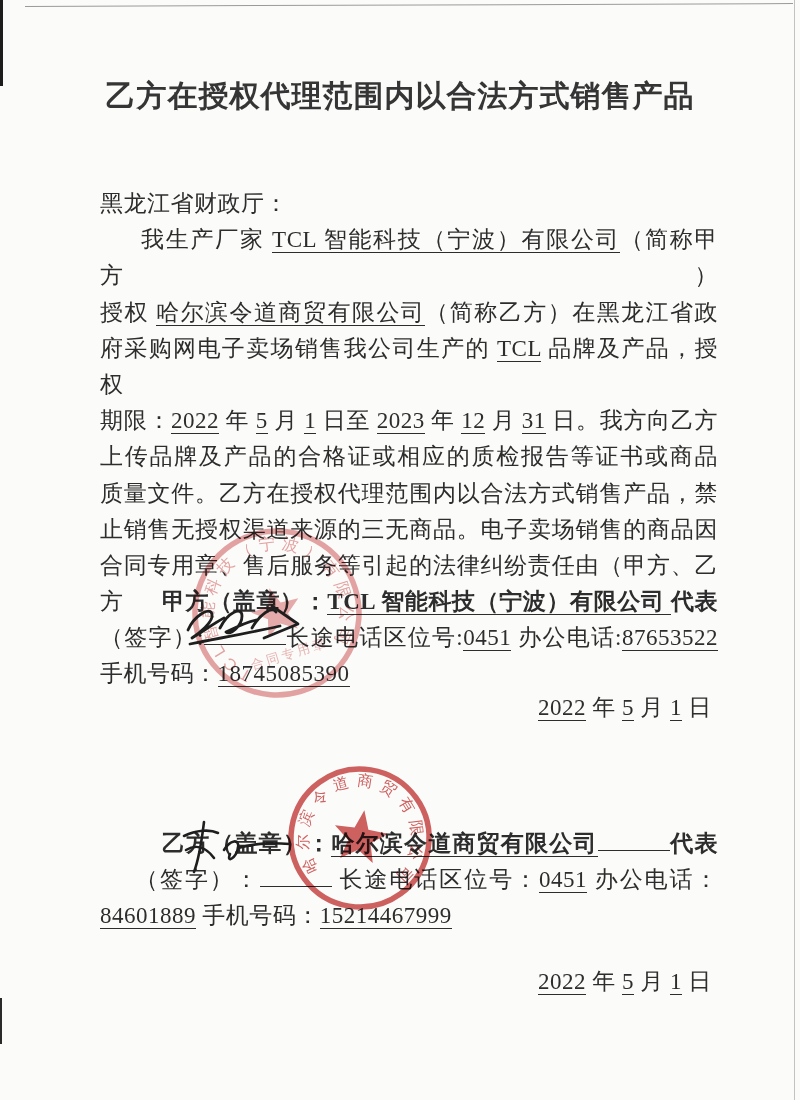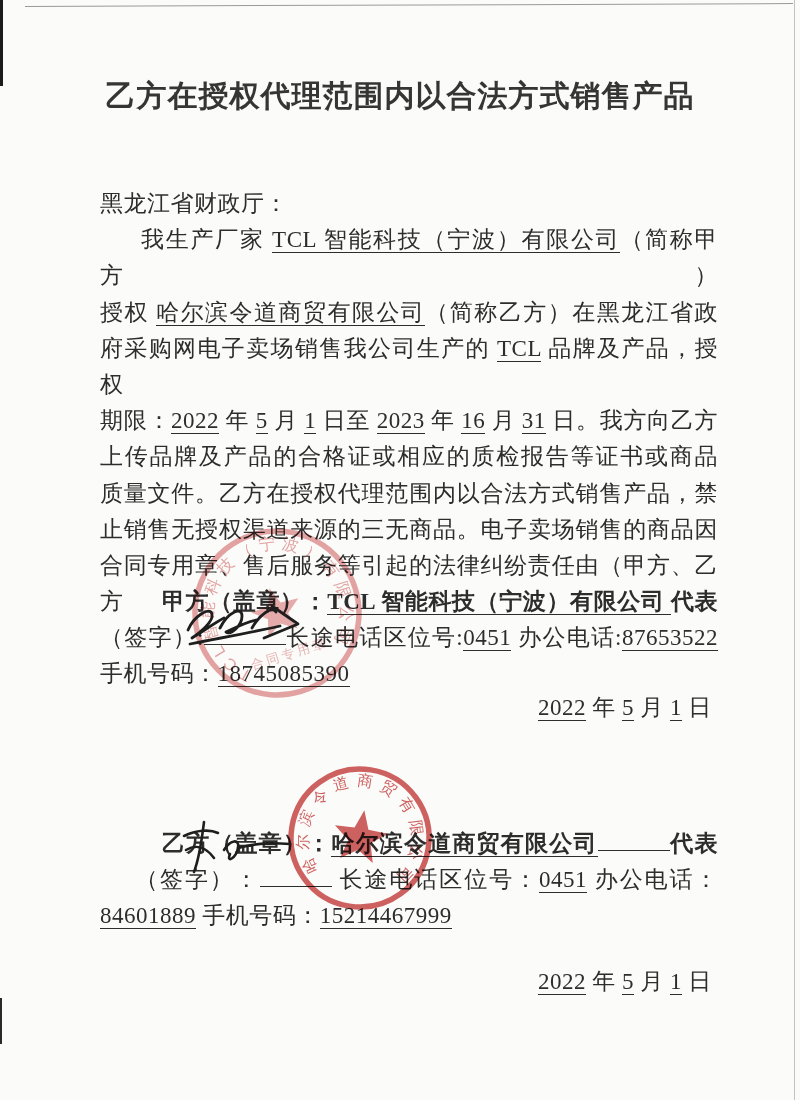--- a/index.html
+++ b/index.html
@@ -85,21 +85,21 @@
   <div class="edge-left-top"></div>
   <div class="edge-left-bottom"></div>
 
   <div class="title">乙方在授权代理范围内以合法方式销售产品</div>
 
   <div class="body-block">
     <p class="line">黑龙江省财政厅：</p>
     <p class="line just indent"><span>我生产厂家 </span><span class="u">TCL 智能科技（宁波）有限公司</span><span>（简称甲方）</span></p>
     <p class="line just"><span>授权 </span><span class="u">哈尔滨令道商贸有限公司</span><span>（简称乙方）在黑龙江省政</span></p>
     <p class="line just"><span>府采购网电子卖场销售我公司生产的 </span><span class="u">TCL</span><span> 品牌及产品，授权</span></p>
-    <p class="line just"><span>期限：</span><span class="u">2022</span><span> 年 </span><span class="u">5</span><span> 月 </span><span class="u">1</span><span> 日至 </span><span class="u">2023</span><span> 年 </span><span class="u">16</span><span> 月 </span><span class="u">31</span><span> 日。我方向乙方</span></p>
+    <p class="line just"><span>期限：</span><span class="u">2022</span><span> 年 </span><span class="u">5</span><span> 月 </span><span class="u">1</span><span> 日至 </span><span class="u">2023</span><span> 年 </span><span class="u">12</span><span> 月 </span><span class="u">31</span><span> 日。我方向乙方</span></p>
     <p class="line just"><span>上传品牌及产品的合格证或相应的质检报告等证书或商品</span></p>
     <p class="line just"><span>质量文件。乙方在授权代理范围内以合法方式销售产品，禁</span></p>
     <p class="line just"><span>止销售无授权渠道来源的三无商品。电子卖场销售的商品因</span></p>
     <p class="line just"><span>合同专用章、售后服务等引起的法律纠纷责任由（甲方、乙方、</span></p>
   </div>
 
   <div class="party-a-block">
     <p class="line just indent-big"><span>甲方（盖章）：</span><span class="u">TCL 智能科技（宁波）有限公司 </span><span>代表</span></p>
     <p class="line just"><span>（签字）:</span><span class="u blank" style="width: 82px;"></span><span>长途电话区位号:</span><span class="u">0451</span><span> 办公电话:</span><span class="u">87653522</span></p>
     <p class="line"><span>手机号码：</span><span class="u">18745085390</span></p>

